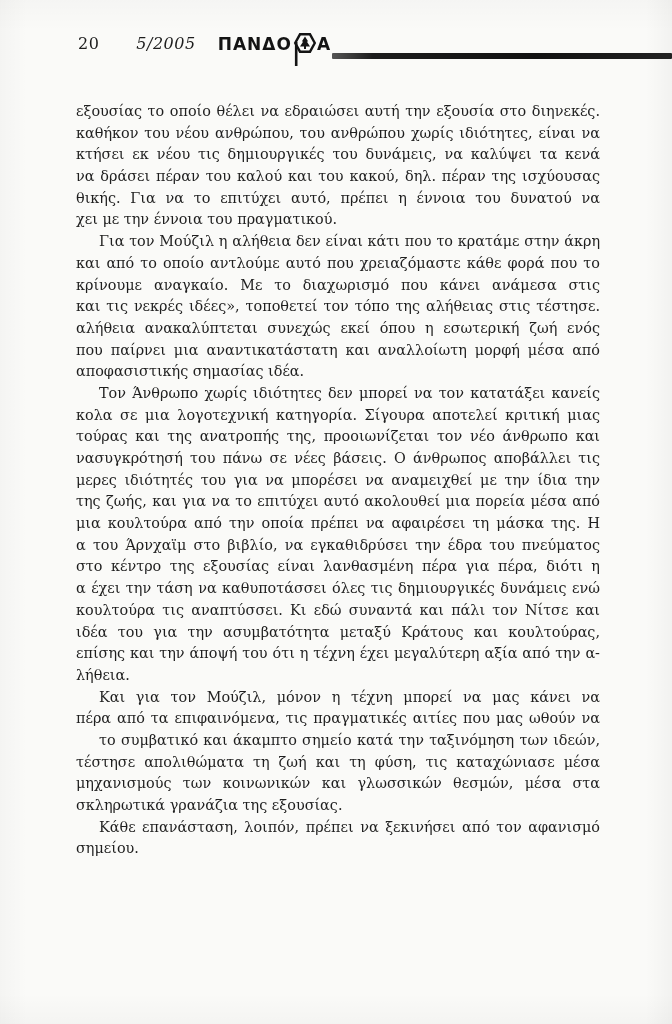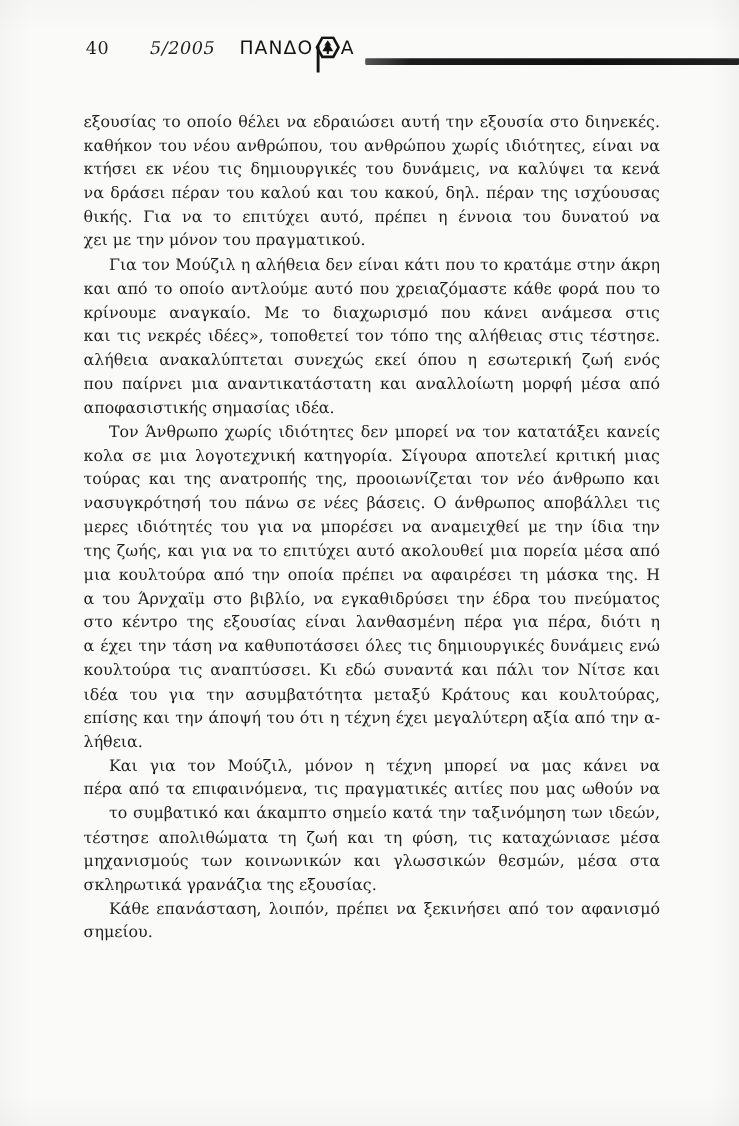--- a/index.html
+++ b/index.html
@@ -28,21 +28,21 @@
     color:#1d1d1d;
   }
   .page-number{
     font-size:16px;letter-spacing:0.5px;
   }
   .issue{
     margin-left:37px;font-style:italic;font-size:16px;letter-spacing:0.5px;text-align:right;
   }
   .masthead{
     margin-left:22px;display:inline-flex;align-items:flex-start;
-    font-family:"DejaVu Sans", sans-serif;font-weight:normal;
+    font-family:"DejaVu Sans", sans-serif;font-weight:bold;
     font-size:17px;letter-spacing:1px;color:#141414;line-height:20px;
   }
   .masthead .logo{
     display:inline-block;width:23px;height:34px;margin:0 1px;position:relative;top:-1px;
   }
   .body-text{
     position:absolute;top:101px;left:76px;width:524px;
     font-size:14.4px;line-height:21.7px;color:#1f1f1f;
   }
   .para{margin:0;}
@@ -54,21 +54,21 @@
   .para.indent .line:first-child{text-indent:23px;}
 </style>
 </head>
 <body>
 
 <div class="page">
 
   <div class="scan-bar"></div>
 
   <div class="header">
-    <span class="page-number">40</span>
+    <span class="page-number">20</span>
     <span class="issue">5/2005</span>
     <span class="masthead">
       <span>ΠΑΝΔΟ</span>
       <span class="logo">
         <svg width="23" height="34" viewBox="0 0 23 34" xmlns="http://www.w3.org/2000/svg">
 
           <line x1="3.2" y1="9" x2="3.2" y2="33" stroke="#141414" stroke-width="2.6"></line>
 
           <polygon points="7,1.3 17,1.3 21.8,10 17,18.7 7,18.7 2.2,10" fill="none" stroke="#141414" stroke-width="2.4"></polygon>
 
@@ -79,21 +79,21 @@
     </span>
   </div>
 
   <div class="body-text">
       <div class="para">
         <div class="line">εξουσίας το οποίο θέλει να εδραιώσει αυτή την εξουσία στο διηνεκές. Το</div>
         <div class="line">καθήκον του νέου ανθρώπου, του ανθρώπου χωρίς ιδιότητες, είναι να απο-</div>
         <div class="line">κτήσει εκ νέου τις δημιουργικές του δυνάμεις, να καλύψει τα κενά του,</div>
         <div class="line">να δράσει πέραν του καλού και του κακού, δηλ. πέραν της ισχύουσας η-</div>
         <div class="line">θικής. Για να το επιτύχει αυτό, πρέπει η έννοια του δυνατού να συνυπάρ-</div>
-        <div class="line last">χει με την μόνον του πραγματικού.</div>
+        <div class="line last">χει με την έννοια του πραγματικού.</div>
       </div>
       <div class="para indent">
         <div class="line">Για τον Μούζιλ η αλήθεια δεν είναι κάτι που το κρατάμε στην άκρη</div>
         <div class="line">και από το οποίο αντλούμε αυτό που χρειαζόμαστε κάθε φορά που το</div>
         <div class="line">κρίνουμε αναγκαίο. Με το διαχωρισμό που κάνει ανάμεσα στις «ζωντανές</div>
         <div class="line">και τις νεκρές ιδέες», τοποθετεί τον τόπο της αλήθειας στις τέστησε. Η</div>
         <div class="line">αλήθεια ανακαλύπτεται συνεχώς εκεί όπου η εσωτερική ζωή ενός ανθρώ-</div>
         <div class="line">που παίρνει μια αναντικατάστατη και αναλλοίωτη μορφή μέσα από μια</div>
         <div class="line last">αποφασιστικής σημασίας ιδέα.</div>
       </div>

